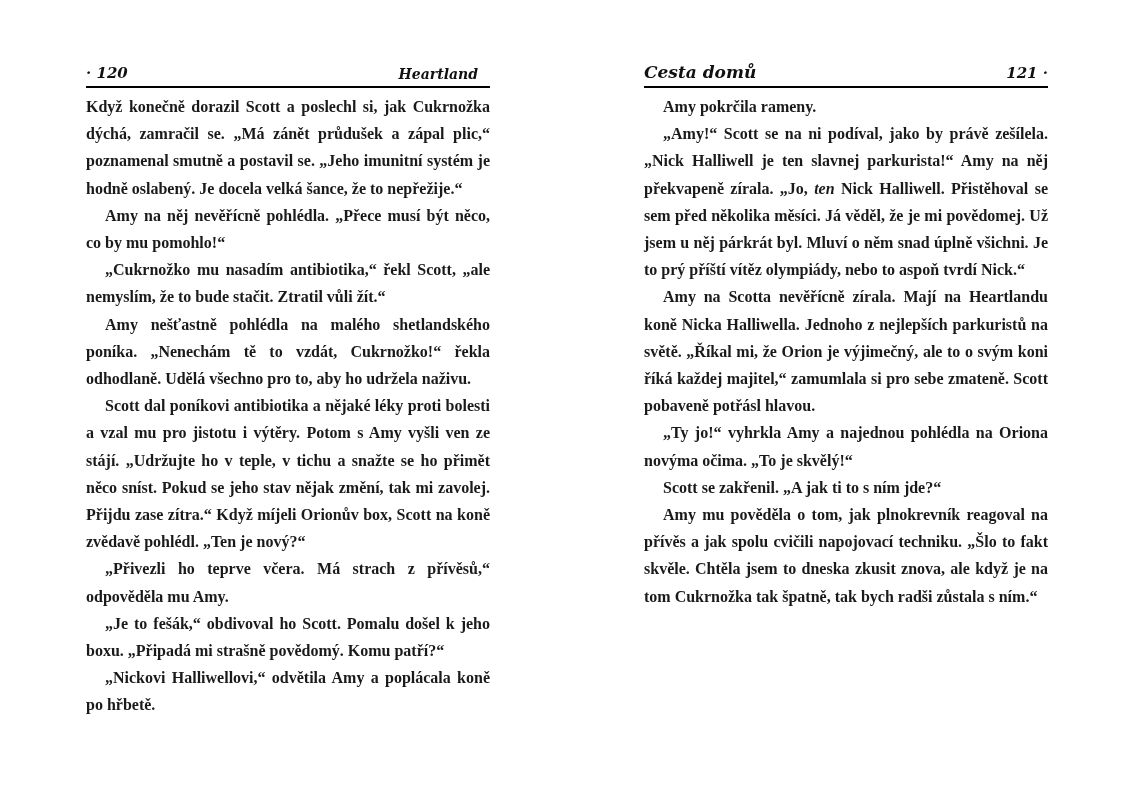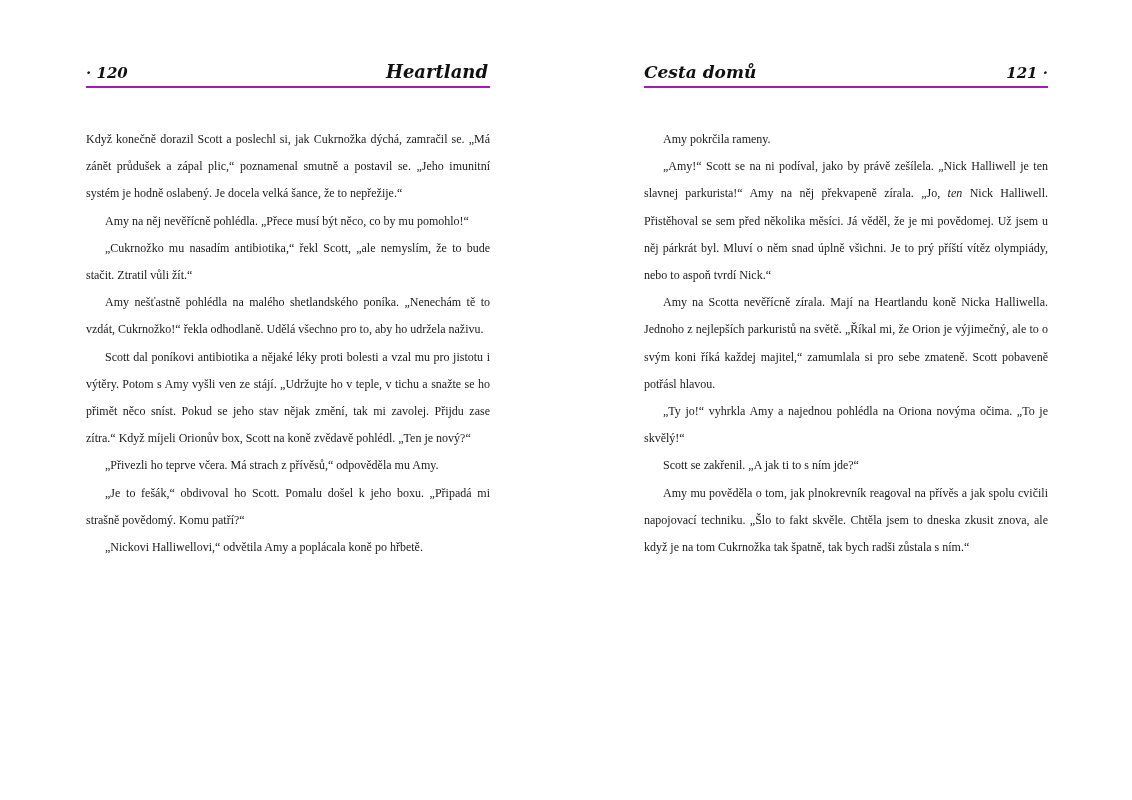--- a/index.html
+++ b/index.html
@@ -5,34 +5,34 @@
   html, body { margin:0; padding:0; }
   body {
     width:1132px; height:800px; background:#ffffff; position:relative; overflow:hidden;
     font-family: "Liberation Serif", "DejaVu Serif", serif; color:#1a1a1a;
   }
   .page { position:absolute; top:0; width:404px; }
   .page.left { left:86px; }
   .page.right { left:644px; }
   .header {
     position:absolute; top:58px; left:0; width:404px; height:28px;
-    border-bottom:2px solid #a21caf;
+    border-bottom:2px solid #000000;
   }
   .hdr-num, .hdr-title {
     position:absolute; bottom:4px;
     font-family: "DejaVu Serif", serif; font-style:italic; font-weight:bold;
     font-size:15px; color:#111;
   }
   .left .hdr-num { left:0; }
-  .left .hdr-title { right:2px; font-size:18px; }
+  .left .hdr-title { right:12px; font-size:14px; }
   .right .hdr-title { left:0; font-size:17px;font-style:italic; }
   .right .hdr-num { right:0; }
   .body-text {
-    position:absolute; top:126px; left:0; width:404px;
-    font-size:12px; line-height:27.2px; text-align:justify;
+    position:absolute; top:93px; left:0; width:404px;
+    font-size:16px; line-height:27.2px; text-align:justify;font-weight:bold;
   }
   .body-text p { margin:0; text-indent:19px; }
   .body-text p.noindent { text-indent:0; }
   em { font-style:italic; }
 </style>
 </head>
 <body>
 
 <div class="page left">
   <div class="header">

